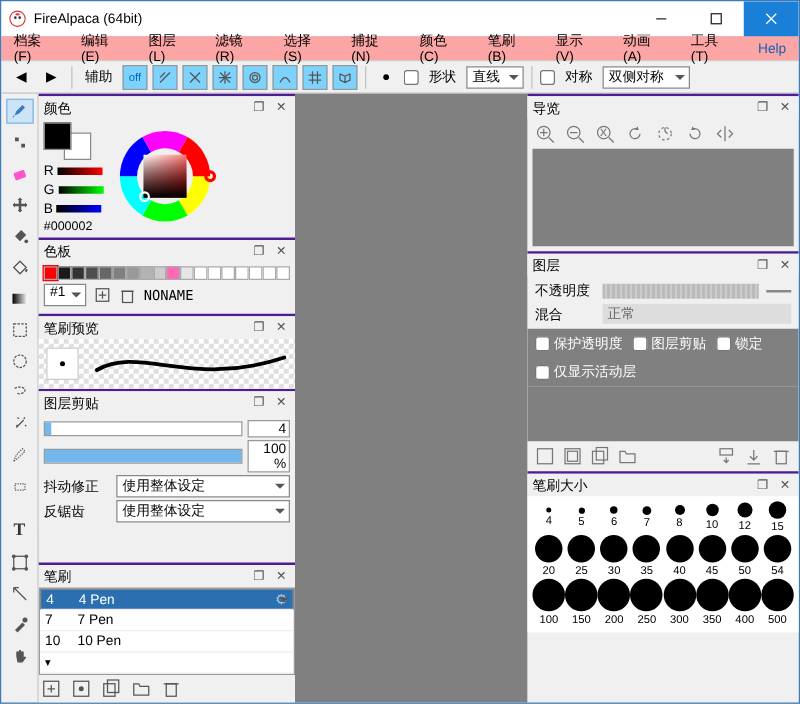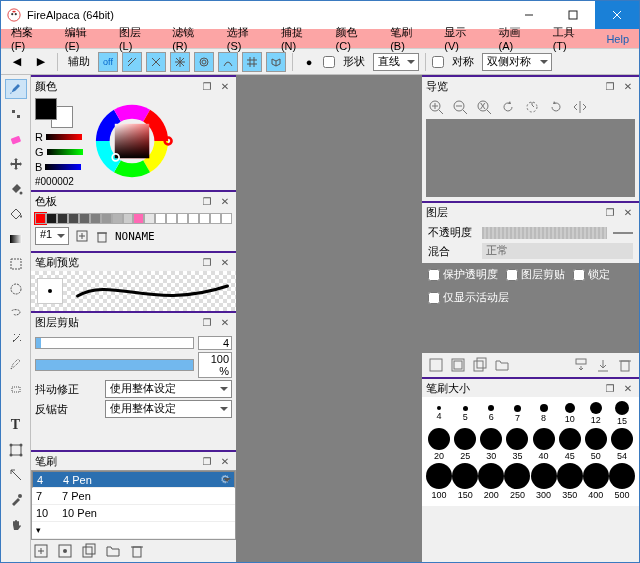--- a/index.html
+++ b/index.html
@@ -54,21 +54,21 @@
 .palctrl{display:flex;align-items:center;gap:6px;padding:3px 0}
 
 .brushprev{height:40px;background:#fff;position:relative;display:flex;align-items:center}
 .brushprev .dot{width:26px;height:26px;margin:0 6px;display:flex;align-items:center;justify-content:center;border:1px solid #ccc}
 .brushprev .stroke{flex:1;height:100%}
 
 .sliderrow{display:flex;align-items:center;gap:4px;margin:2px 0}
 .sliderrow .track{flex:1;height:12px;background:#fff;border:1px solid #999;position:relative}
 .sliderrow .fill{height:100%;background:#72b8ee}
 .sliderrow .val{width:34px;text-align:right;border:1px solid #999;background:#fff;padding:0 2px}
-.ctrlrow{display:flex;align-items:center;gap:16px;margin:2px 0}
+.ctrlrow{display:flex;align-items:center;gap:4px;margin:2px 0}
 .ctrlrow .lbl{width:54px}
 .ctrlrow .drop{flex:1;height:18px;border:1px solid #888;background:#fff;padding:0 4px;position:relative}
 .ctrlrow .drop::after{content:"";position:absolute;right:3px;top:6px;border:4px solid transparent;border-top-color:#555}
 
 .brushlist{background:#fff;border:1px solid #999}
 .brow{display:flex;align-items:center;height:17px;padding:0 4px;gap:6px;border-bottom:1px solid #eee}
 .brow.sel{background:#2b6fb0;color:#fff}
 .brow .sz{width:20px}
 .brow .gear{margin-left:auto;opacity:.6}
 .brushbtns{display:flex;gap:8px;padding:3px 2px}

